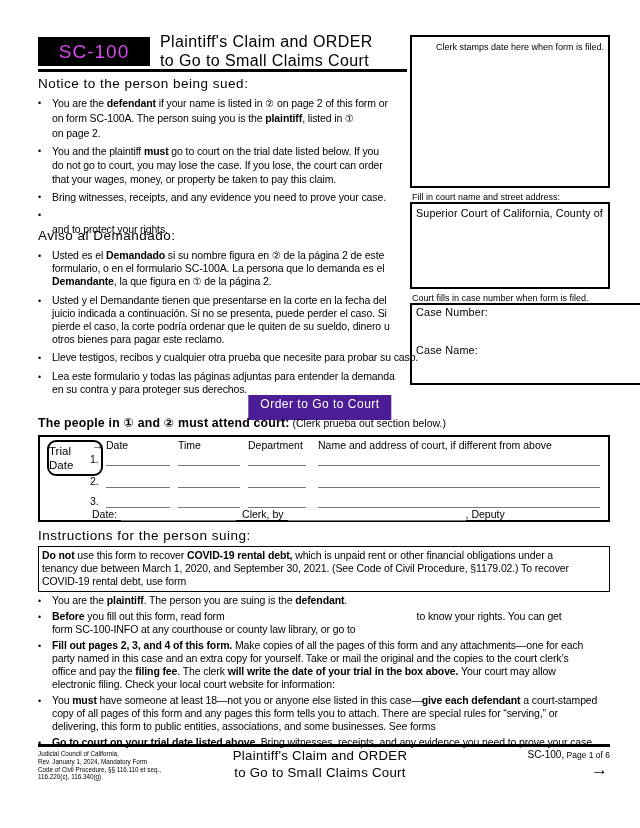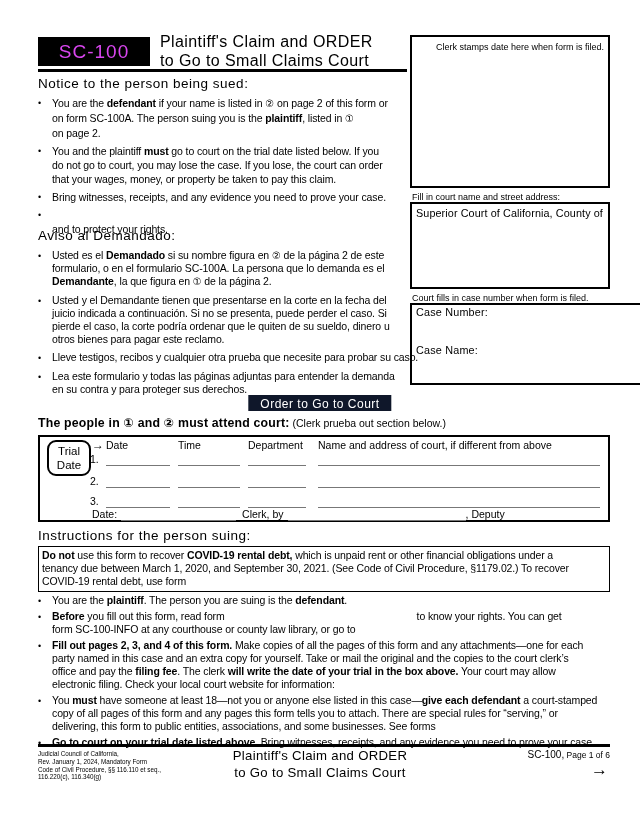--- a/index.html
+++ b/index.html
@@ -31,29 +31,29 @@
   .notice{position:absolute;left:38px;top:76px;width:372px;}
   .aviso{position:absolute;left:38px;top:228px;width:372px;}
   .sec-h{font-size:13.5px;letter-spacing:.5px;line-height:16px;}
   .bullet{display:flex;margin-top:4px;}
   .bullet .dot{width:14px;flex:none;font-size:9px;padding-top:2px;}
   .bullet .txt{font-size:10.5px;line-height:14px;letter-spacing:-.12px;white-space:nowrap;}
   .aviso .bullet{margin-top:5px;}
   .aviso .bullet .txt{line-height:13.2px;}
 
   
-  .orderbar{position:absolute;top:395px;left:50%;transform:translateX(-50%);background:#0f172a;color:#fff;
-            font-size:12px;letter-spacing:.5px;padding:2px 12px 0;white-space:nowrap;}
+  .orderbar{position:absolute;top:395px;left:50%;transform:translateX(-50%);background:#4c1d95;color:#fff;
+            font-size:12px;letter-spacing:.5px;padding:2px 12px 9px;white-space:nowrap;}
   .attend{position:absolute;left:38px;top:416px;font-size:12.3px;font-weight:bold;letter-spacing:.2px;white-space:nowrap;}
   .attend .note{font-weight:normal;font-size:10.5px;letter-spacing:0;}
 
   
   .ttable{position:absolute;left:38px;top:435px;width:572px;height:87px;border:2px solid #000;}
-  .tlabel{position:absolute;left:7px;top:3px;width:44px;height:36px;border:2.5px solid #000;border-radius:9px;
-          text-align:center;font-size:11.5px;line-height:14px;padding-top:2px;}
+  .tlabel{position:absolute;left:7px;top:3px;width:56px;height:36px;border:2.5px solid #000;border-radius:9px;
+          font-size:11.5px;line-height:14px;padding-top:2px;}
   .tarrow{position:absolute;left:52px;top:1px;font-size:12px;}
   .thead{position:absolute;left:66px;top:2px;right:8px;display:flex;font-size:10.5px;white-space:nowrap;}
   .thead .h1{width:72px;}.thead .h2{width:70px;}.thead .h3{width:70px;}.thead .h4{flex:1;}
   .trow{position:absolute;left:50px;right:8px;display:flex;height:13px;font-size:10.5px;}
   .trow .num{width:16px;flex:none;}
   .u{border-bottom:1px solid #777;}
   .trow .c1{width:64px;margin-right:8px;}
   .trow .c2{width:62px;margin-right:8px;}
   .trow .c3{width:58px;margin-right:12px;}
   .trow .c4{flex:1;}

